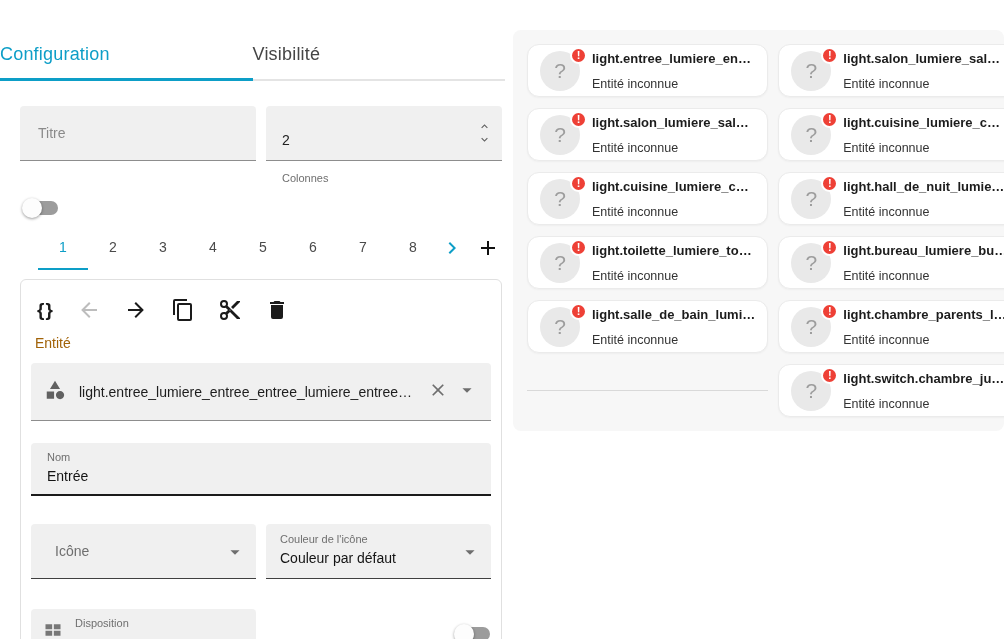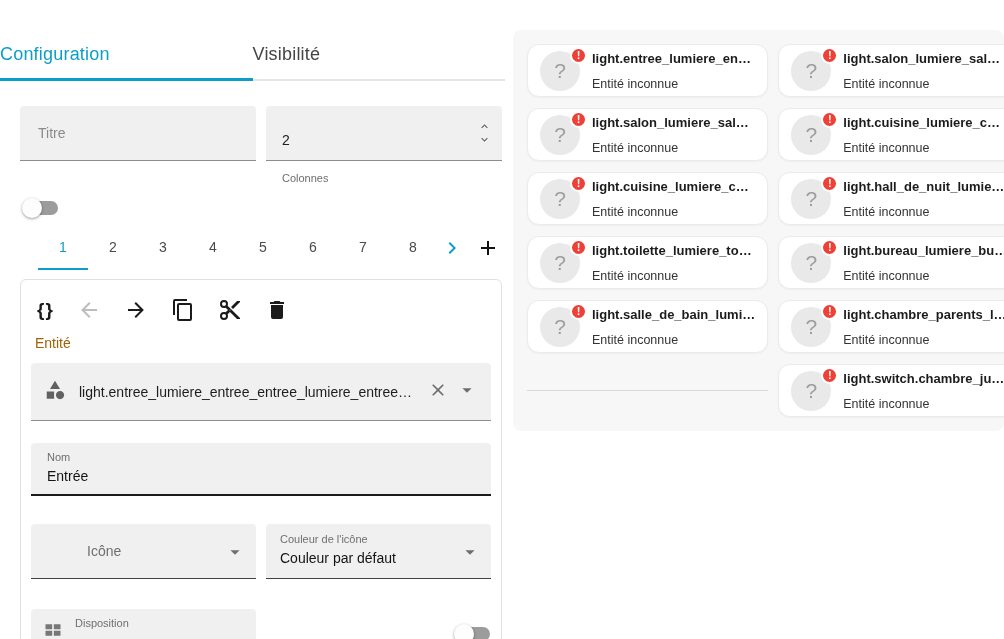--- a/index.html
+++ b/index.html
@@ -74,21 +74,21 @@
   }
   .nom-field .lab { font-size:11px; color:#6f6f6f; }
   .nom-field .val { font-size:14px; margin-top:5px; color:#141414; }
 
   .pair-row { display:grid; grid-template-columns:1fr 1fr; gap:10px; margin-top:28px; }
   .sel {
     background:#f0f0f0; border-radius:4px 4px 0 0; border-bottom:1px solid #404040;
     height:55px; position:relative; cursor:pointer;
   }
   .sel .caret { position:absolute; right:10px; top:17px; }
-  .sel-icone { display:flex; align-items:center; padding-left:56px; font-size:14px; color:#6f6f6f; }
+  .sel-icone { display:flex; align-items:center; padding-left:24px; font-size:14px; color:#6f6f6f; }
   .sel-couleur { padding:9px 14px 0; }
   .sel-couleur .lab { font-size:11px; color:#6f6f6f; }
   .sel-couleur .val { font-size:14px; margin-top:5px; color:#141414; }
 
   .dispo-row { display:grid; grid-template-columns:1fr 1fr; gap:10px; margin-top:30px; height:70px; }
   .dispo-field { background:#f0f0f0; border-radius:4px 4px 0 0; padding:8px 14px 0 44px; position:relative; cursor:pointer; }
   .dispo-field .lab { font-size:11px; color:#6f6f6f; }
   .dispo-field .dicon { position:absolute; left:12px; top:11px; }
   .dispo-right { position:relative; }
   .dispo-right .switch { position:absolute; left:186px; top:10px; }

